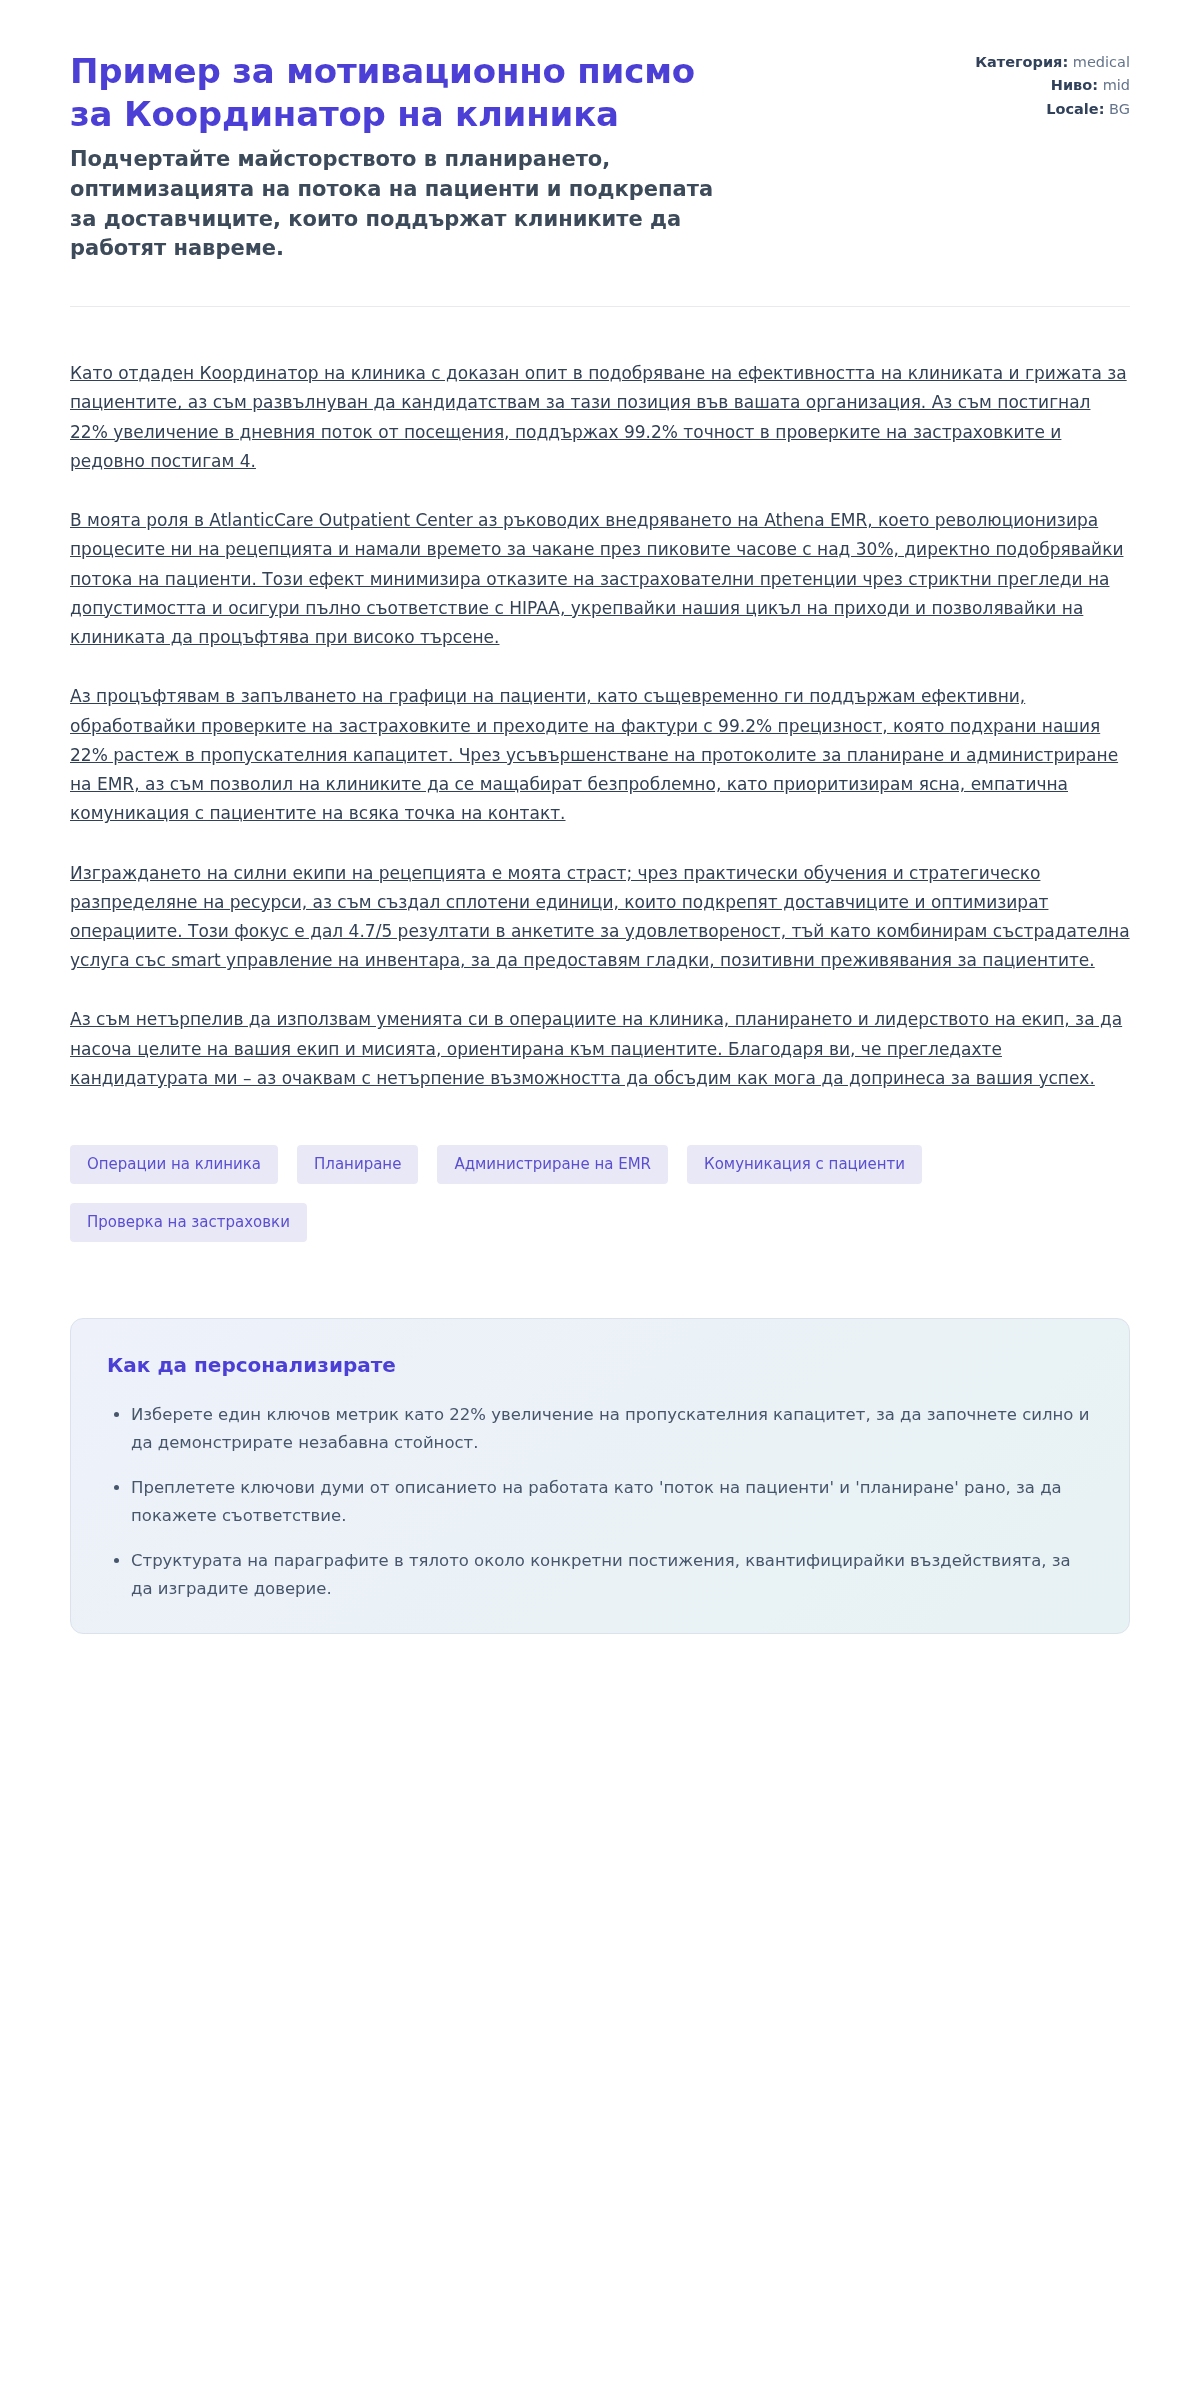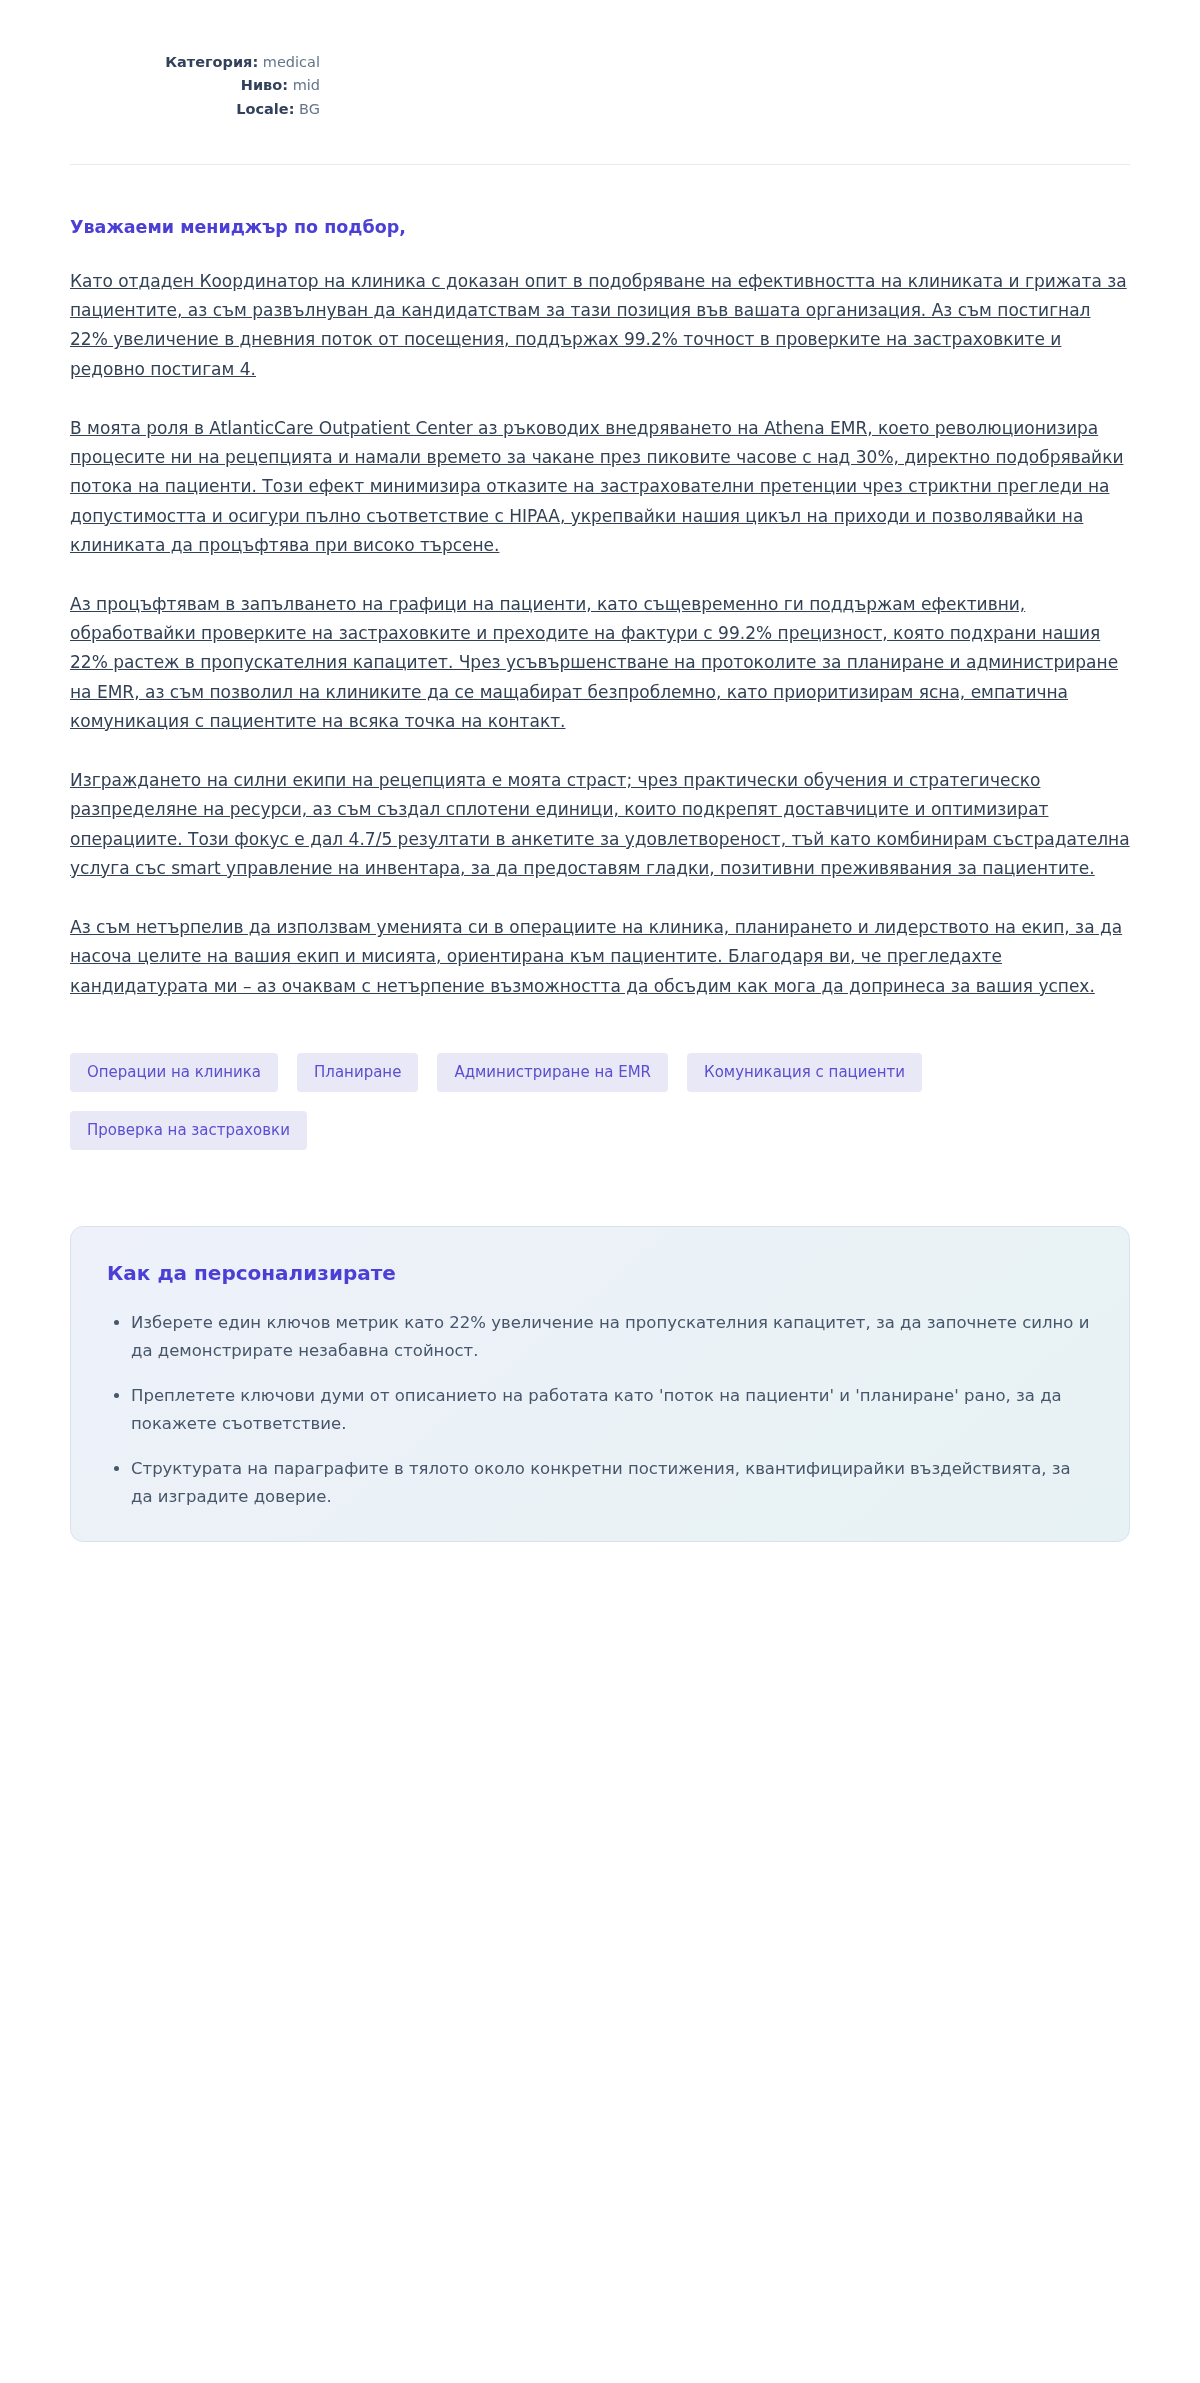--- a/index.html
+++ b/index.html
@@ -125,20 +125,24 @@
   }
   .callout li:last-child { margin-bottom: 0; }
   .callout li::marker { color: #47566b; }
 </style>
 </head>
 <body>
 
 <div class="page">
 
   <header class="header">
+    <div class="header-left">
+      <h1 class="title">Пример за мотивационно писмо за Координатор на клиника</h1>
+      <p class="subtitle">Подчертайте майсторството в планирането, оптимизацията на потока на пациенти и подкрепата за доставчиците, които поддържат клиниките да работят навреме.</p>
+    </div>
     <aside class="meta">
 
 
         <div class="meta-row">
           <span class="meta-label">Категория:</span>
           <span class="meta-value">medical</span>
         </div>
 
         <div class="meta-row">
           <span class="meta-label">Ниво:</span>
@@ -148,21 +152,20 @@
         <div class="meta-row">
           <span class="meta-label">Locale:</span>
           <span class="meta-value">BG</span>
         </div>
       </aside>
   </header>
 
   <hr class="divider">
 
   <section class="letter">
-    <p class="greeting">Уважаеми мениджър по подбор,</p>
     <div class="paras">
 
         <p>Като отдаден Координатор на клиника с доказан опит в подобряване на ефективността на клиниката и грижата за пациентите, аз съм развълнуван да кандидатствам за тази позиция във вашата организация. Аз съм постигнал 22% увеличение в дневния поток от посещения, поддържах 99.2% точност в проверките на застраховките и редовно постигам 4.</p>
 
         <p>В моята роля в AtlanticCare Outpatient Center аз ръководих внедряването на Athena EMR, което революционизира процесите ни на рецепцията и намали времето за чакане през пиковите часове с над 30%, директно подобрявайки потока на пациенти. Този ефект минимизира отказите на застрахователни претенции чрез стриктни прегледи на допустимостта и осигури пълно съответствие с HIPAA, укрепвайки нашия цикъл на приходи и позволявайки на клиниката да процъфтява при високо търсене.</p>
 
         <p>Аз процъфтявам в запълването на графици на пациенти, като същевременно ги поддържам ефективни, обработвайки проверките на застраховките и преходите на фактури с 99.2% прецизност, която подхрани нашия 22% растеж в пропускателния капацитет. Чрез усъвършенстване на протоколите за планиране и администриране на EMR, аз съм позволил на клиниките да се мащабират безпроблемно, като приоритизирам ясна, емпатична комуникация с пациентите на всяка точка на контакт.</p>
 
         <p>Изграждането на силни екипи на рецепцията е моята страст; чрез практически обучения и стратегическо разпределяне на ресурси, аз съм създал сплотени единици, които подкрепят доставчиците и оптимизират операциите. Този фокус е дал 4.7/5 резултати в анкетите за удовлетвореност, тъй като комбинирам състрадателна услуга със smart управление на инвентара, за да предоставям гладки, позитивни преживявания за пациентите.</p>
 

